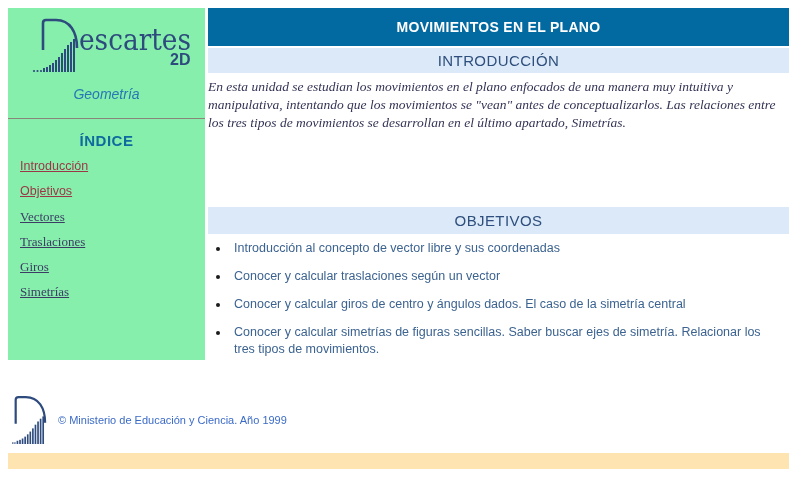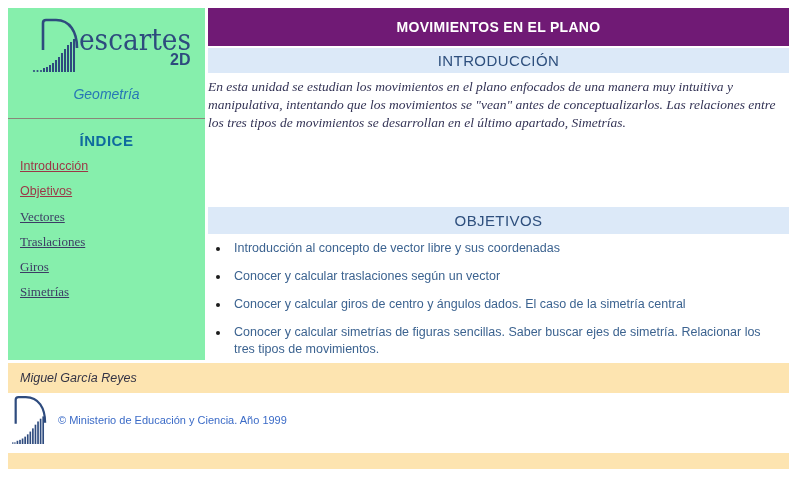--- a/index.html
+++ b/index.html
@@ -17,21 +17,21 @@
              font-style:italic; font-size:14px; color:#2777b5; }
   .divider { position:absolute; left:0; top:110px; width:100%; border-top:1px solid #8a8679; }
   .index-title { position:absolute; left:0; top:124px; width:100%; text-align:center;
                  font-size:15px; font-weight:bold; color:#0f6a9e; letter-spacing:0.5px; }
   .index-nav { position:absolute; left:12px; top:151px; width:170px; }
   .index-nav a { display:block; height:25px; font-size:12.5px; text-decoration:underline; }
   .nav-visited { color:#9c3747; font-family:"Liberation Sans", sans-serif; }
   .nav-plain { color:#3c3c64; font-family:Liberation Serif, serif; font-size:13px !important; }
 
   
-  .main-title { position:absolute; left:208px; top:8px; width:581px; height:38px; background:#701a75;
+  .main-title { position:absolute; left:208px; top:8px; width:581px; height:38px; background:#0369a1;
                 color:#ffffff; font-size:14px; font-weight:bold; text-align:center; line-height:38px;
                 letter-spacing:0.3px; }
   .section-bar { position:absolute; left:208px; width:581px; background:#dce9f8; color:#2e4f7d;
                  text-align:center; font-size:15px; letter-spacing:0.4px; }
   .bar-intro { top:48px; height:25px; line-height:25px; }
   .bar-objetivos { top:207px; height:27px; line-height:27px; }
   .intro-text { position:absolute; left:208px; top:78px; width:581px;
                 font-family:"Liberation Serif", serif; font-size:13.5px; line-height:1.32; color:#333355; }
   .intro-text p { margin-bottom:16px;font-style:italic; }
   .objective-list { position:absolute; left:230px; top:240px; width:548px; list-style:disc; }
@@ -98,23 +98,20 @@
 
   <div class="section-bar bar-objetivos">OBJETIVOS</div>
 
   <ul class="objective-list">
     <li>Introducción al concepto de vector libre y sus coordenadas</li>
     <li>Conocer y calcular traslaciones según un vector</li>
     <li>Conocer y calcular giros de centro y ángulos dados. El caso de la simetría central</li>
     <li>Conocer y calcular simetrías de figuras sencillas. Saber buscar ejes de simetría. Relacionar los tres tipos de movimientos.</li>
   </ul>
 
-  <div class="author-band">
-    <span>Miguel García Reyes</span>
-  </div>
 
   <svg class="footer-logo" viewBox="0 0 50 62">
     <path class="logo-stroke" stroke-width="2.4" d="M4,34 L4,8 Q4,5 7,5 L15,5 C29,5 36,17 36,33"></path>
     <g class="logo-fill">
       <rect x="5" y="52.5" width="1.8" height="3.5"></rect>
       <rect x="7.8" y="51.5" width="1.8" height="4.5"></rect>
       <rect x="10.6" y="50" width="1.8" height="6"></rect>
       <rect x="13.4" y="48" width="1.8" height="8"></rect>
       <rect x="16.2" y="45.5" width="1.8" height="10.5"></rect>
       <rect x="19" y="42.5" width="1.8" height="13.5"></rect>

